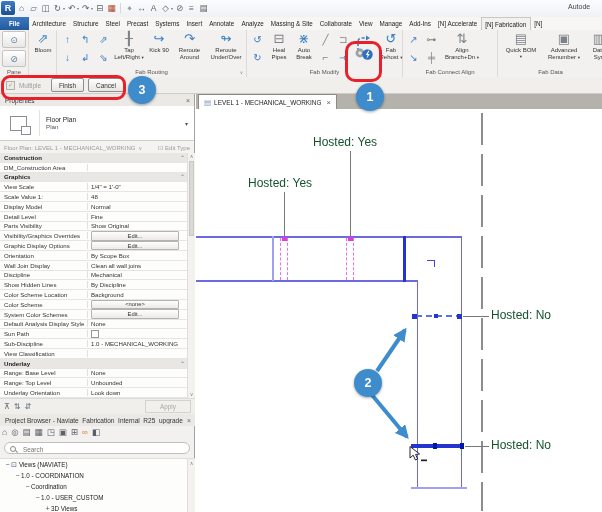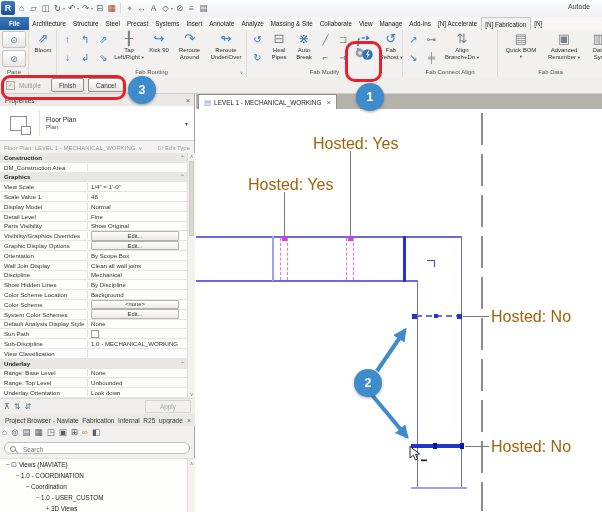--- a/index.html
+++ b/index.html
@@ -78,21 +78,21 @@
   .trow{height:11px;display:flex;align-items:center;font-size:6.3px;color:#222;white-space:nowrap;}
   .trow .tg{width:7px;color:#555;font-size:7px;text-align:center;}
   .trow .tic{font-size:7px;color:#4d5e77;margin-right:2px;}
   .treescroll{position:absolute;right:0;top:0;width:7px;height:54px;background:#f3f2ef;border-left:1px solid #e0deda;font-size:5px;color:#888;text-align:center;line-height:8px;}
   
   #viewtabbar{position:absolute;left:196px;top:94px;width:406px;height:15px;background:#b5b2ac;border-bottom:1px solid #8f8c86;}
   #viewtab{position:absolute;left:2px;top:0px;height:15px;background:#fff;border:1px solid #8f8c86;border-bottom:none;display:flex;align-items:center;padding:0 5px;gap:3px;font-size:6.4px;color:#222;}
   #viewtab .doc{font-size:7.5px;color:#7a90b8;}
   #viewtab .x{color:#666;font-size:7.5px;margin-left:2px;}
   #canvas{position:absolute;left:196px;top:109px;width:406px;height:403px;background:#fff;overflow:hidden;}
-  .annot{position:absolute;font-size:16px;color:#a16207;white-space:nowrap;}
+  .annot{position:absolute;font-size:12px;color:#14532d;white-space:nowrap;}
   .leader{position:absolute;background:#787878;}
   .duct{position:absolute;background:#6b6bdf;}
   .duct.light{background:#a0a0ee;}
   .duct.dark{background:#2435cf;}
   .hanger{position:absolute;width:8px;height:42px;border-left:1.5px dashed #ef6cef;border-right:1.5px dashed #ef6cef;box-sizing:border-box;}
   .hangercap{position:absolute;width:5px;height:4px;background:#e03ae0;}
   #centerline{position:absolute;left:285px;top:4px;width:2px;height:398px;
     background:repeating-linear-gradient(180deg,#8d8d8d 0 32px,transparent 32px 41px);}
   .callout{position:absolute;width:28px;height:28px;border-radius:50%;background:#3e8ccb;color:#fff;
     font-size:12.5px;font-weight:bold;display:flex;align-items:center;justify-content:center;

